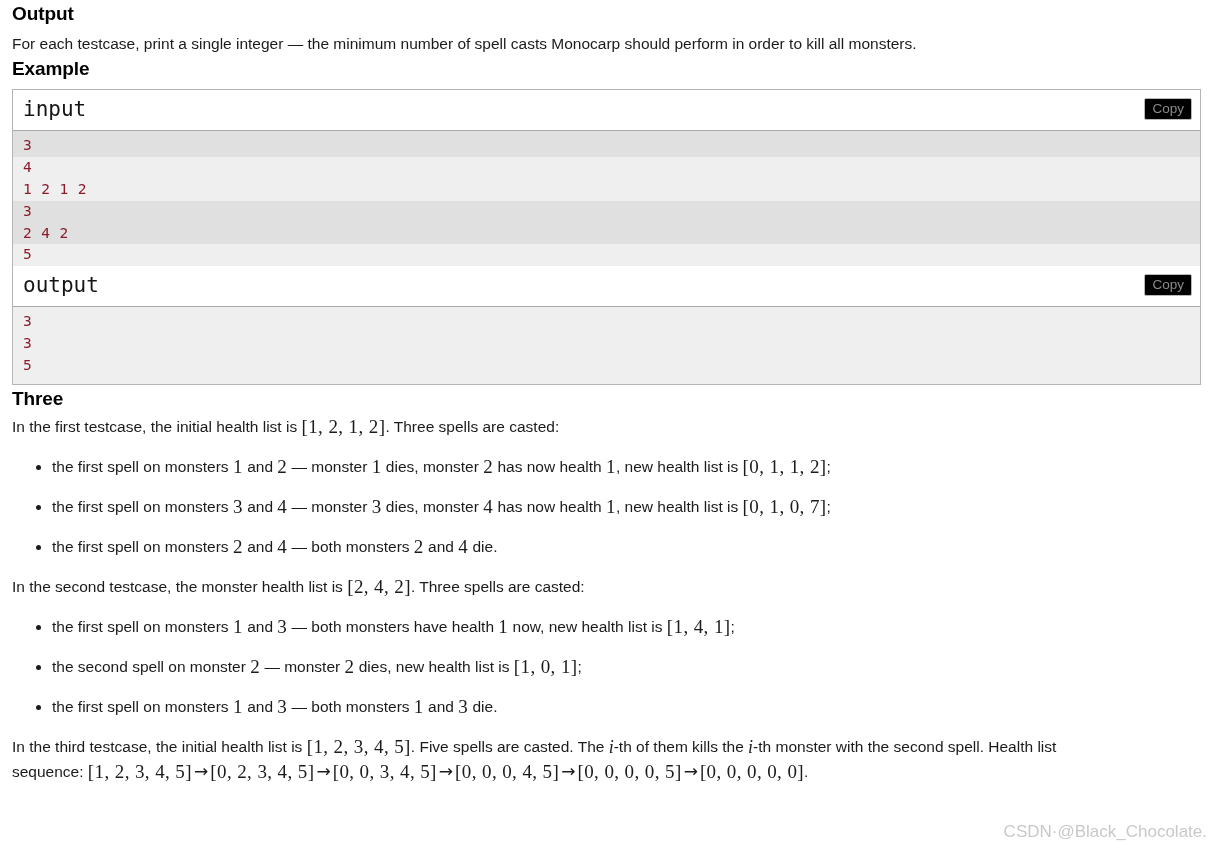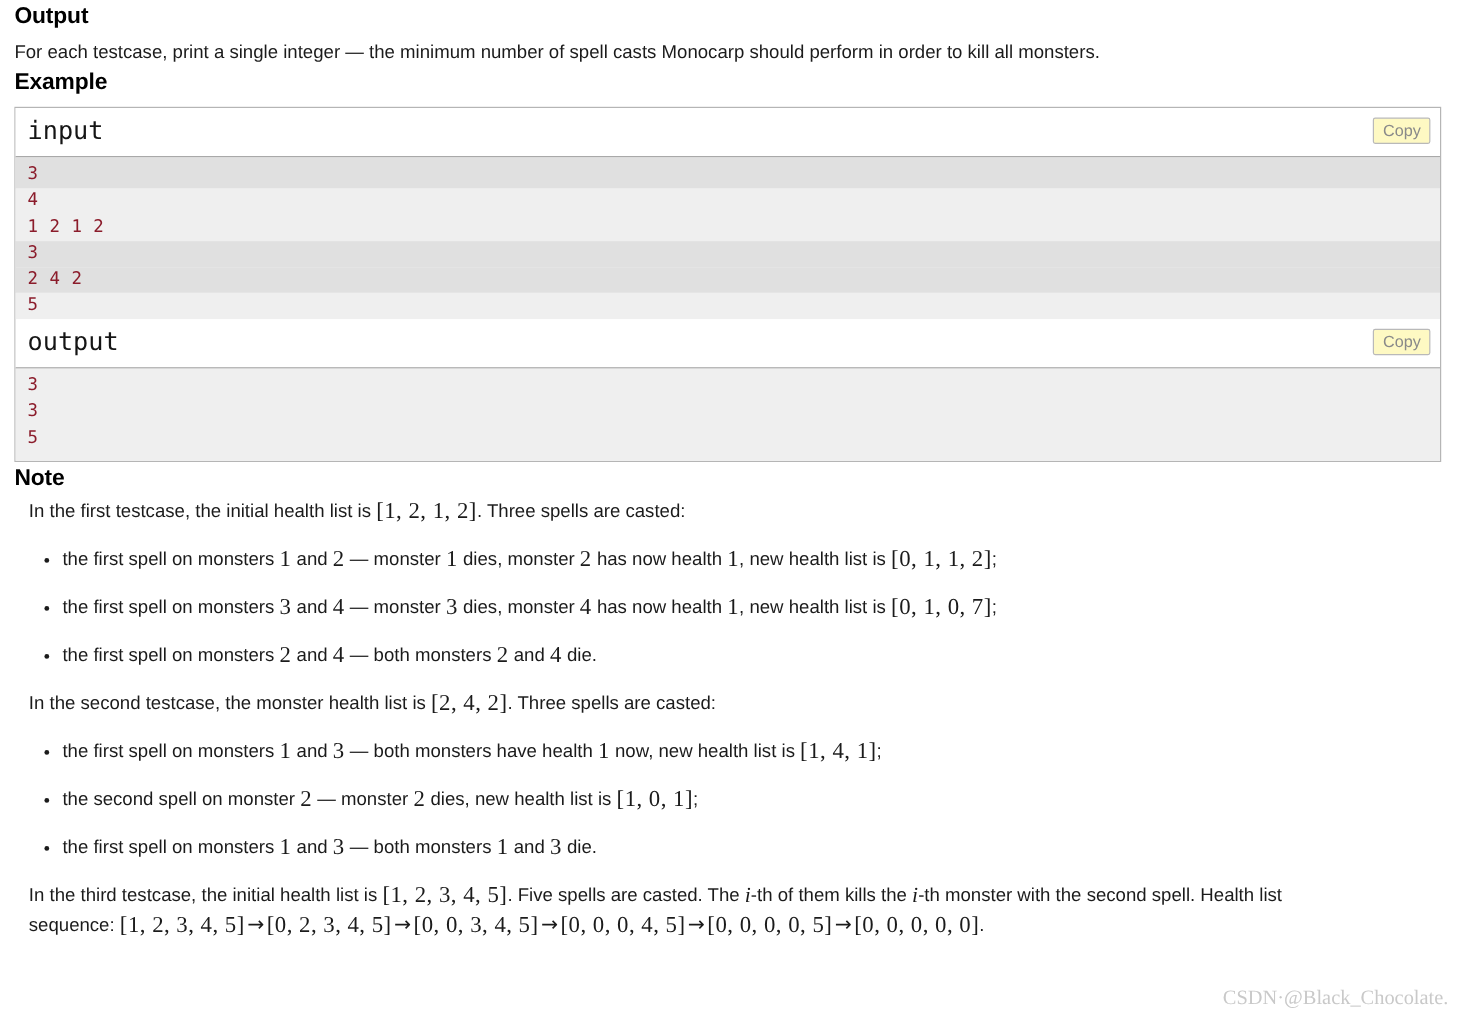--- a/index.html
+++ b/index.html
@@ -64,21 +64,21 @@
     font-size: 21px;
     color: #151515;
     line-height: 26px;
     letter-spacing: 0px;
   }
   .copy-btn {
     position: absolute;
     right: 8px;
     top: 8px;
     border: 1px solid #b9b9b9;
-    background: #fef9c3;
+    background: #000000;
     color: #8a8a8a;
     font-size: 13.5px;
     font-family: "Liberation Sans", sans-serif;
     padding: 2px 7px 3px 7px;
     line-height: 15px;
     border-radius: 2px;
     cursor: pointer;
   }
   .sample-body {
     font-family: "DejaVu Sans Mono", monospace;
@@ -100,21 +100,21 @@
     background: #efefef;
   }
   .sample-body .pad-top { padding-top: 4px; }
   .sample-body .pad-bot { padding-bottom: 7px; }
 
   
   .note-title {
     margin-top: 19px;
   }
   .note p {
-    margin: 3px 0 0 12px;
+    margin: 3px 0 0 0;
     line-height: 1.52;
     font-size: 15.5px;
   }
   .note p.spaced { margin-top: 16px; }
   .note ul {
     margin: 9px 0 0 0;
     padding-left: 40px;
     list-style: disc;
   }
   .note ul li {
@@ -142,21 +142,21 @@
     font-family: "DejaVu Sans", sans-serif;
     font-size: 17px;
     padding: 0 2px;
   }
   .watermark {
     position: absolute;
     right: 10px;
     bottom: 2px;
     color: #c9c9c9;
     font-size: 17px;
-    font-family: Liberation Serif, serif;
+    font-family: Liberation Sans, sans-serif;
     white-space: nowrap;
     pointer-events: none;
   }
 </style>
 </head>
 <body>
 
 <div class="page">
 
   <section>
@@ -193,21 +193,21 @@
             <div class="line tc-odd pad-top">3</div>
             <div class="line tc-odd">3</div>
             <div class="line tc-odd pad-bot">5</div>
           </div>
       </div>
 
     </div>
   </section>
 
   <section class="note">
-    <h2 class="section-title note-title">Note</h2>
+    <h2 class="section-title note-title">Three</h2>
 
     <p><span>In the first testcase, the initial health list is </span><span class="m">[1, 2, 1, 2]</span><span>. Three spells are casted:</span></p>
     <ul>
       <li><span>the first spell on monsters </span><span class="m">1</span><span> and </span><span class="m">2</span><span> — monster </span><span class="m">1</span><span> dies, monster </span><span class="m">2</span><span> has now health </span><span class="m">1</span><span>, new health list is </span><span class="m">[0, 1, 1, 2]</span><span>;</span></li>
       <li><span>the first spell on monsters </span><span class="m">3</span><span> and </span><span class="m">4</span><span> — monster </span><span class="m">3</span><span> dies, monster </span><span class="m">4</span><span> has now health </span><span class="m">1</span><span>, new health list is </span><span class="m">[0, 1, 0, 7]</span><span>;</span></li>
       <li><span>the first spell on monsters </span><span class="m">2</span><span> and </span><span class="m">4</span><span> — both monsters </span><span class="m">2</span><span> and </span><span class="m">4</span><span> die.</span></li>
     </ul>
 
     <p class="spaced"><span>In the second testcase, the monster health list is </span><span class="m">[2, 4, 2]</span><span>. Three spells are casted:</span></p>
     <ul>

